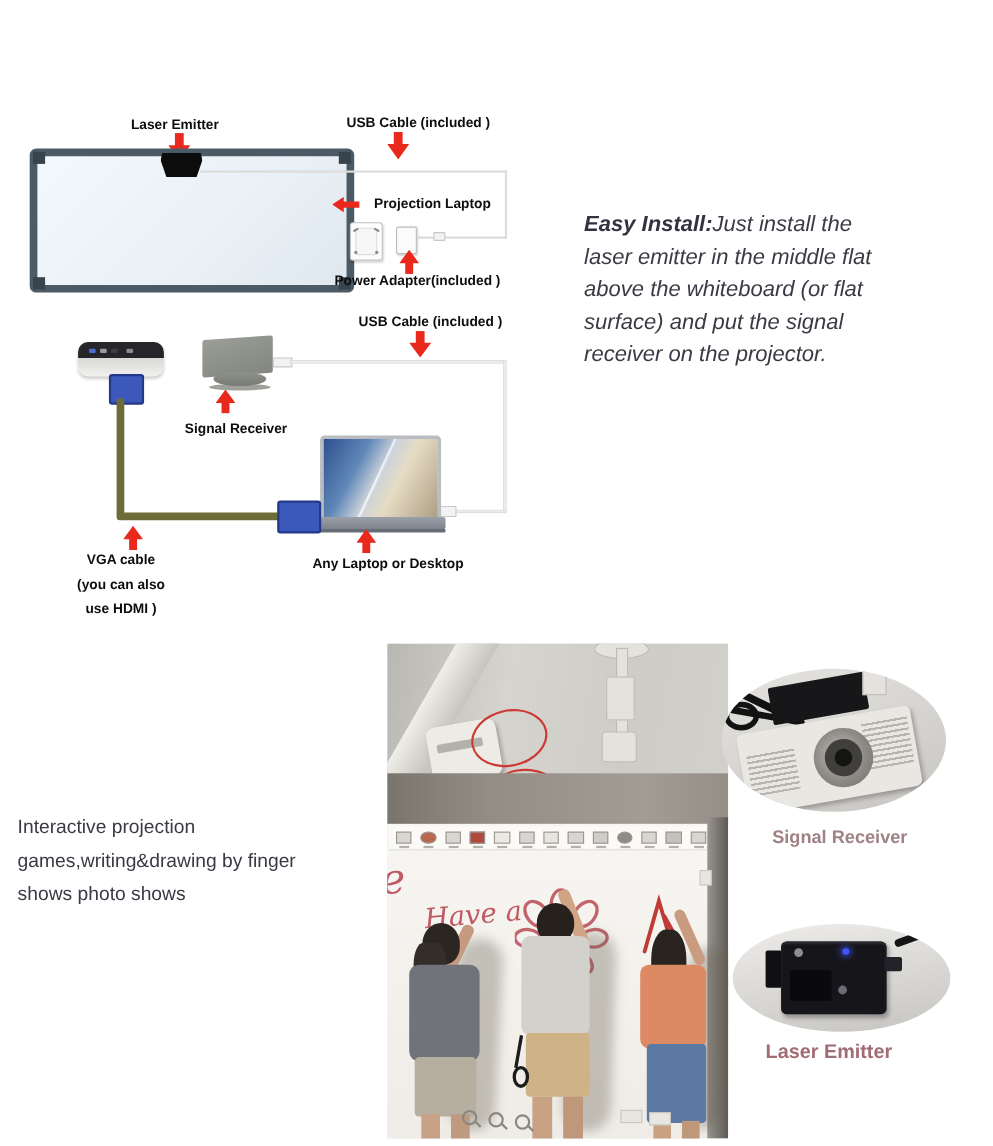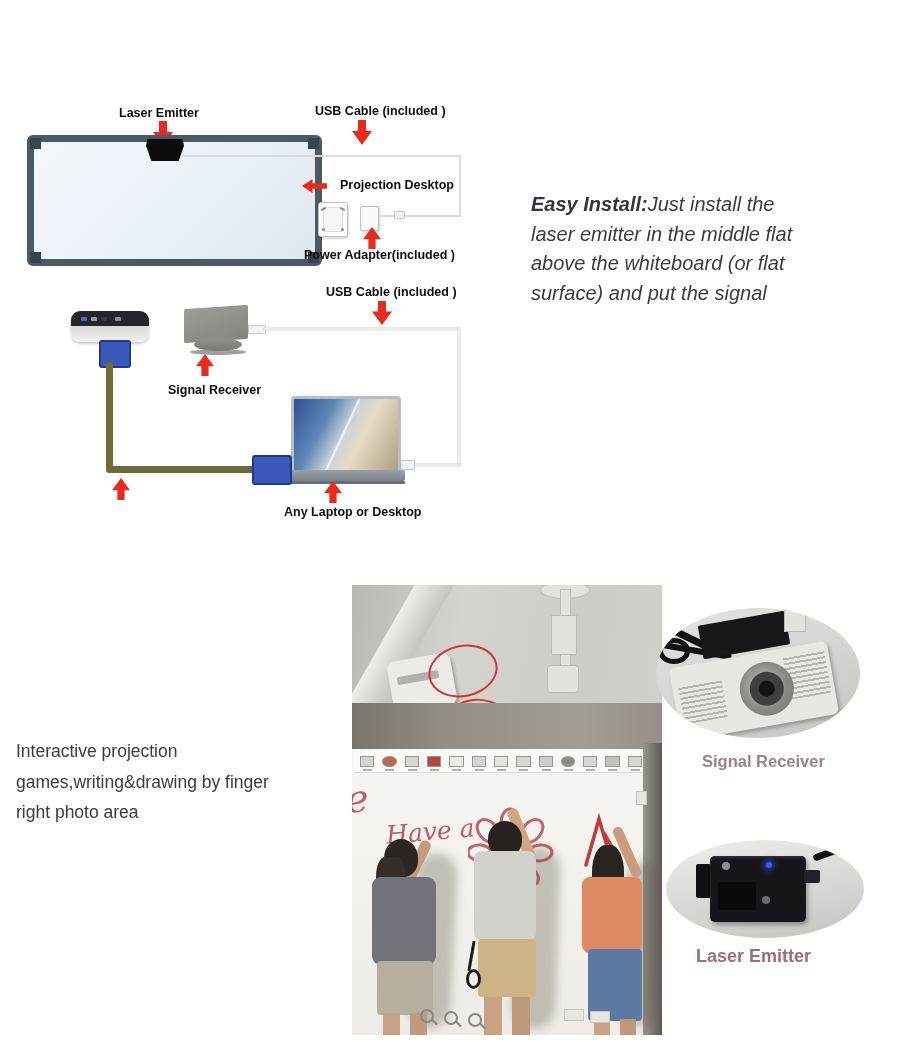--- a/index.html
+++ b/index.html
@@ -129,21 +129,21 @@
     <span class="corner" style="left:-4px;bottom:-4px;"></span>
     <span class="corner" style="right:-4px;bottom:-4px;"></span>
   </div>
   <div class="emitter1"></div>
 
   <div class="cable" style="left:182px;top:155px;width:279px;height:2px;"></div>
   <div class="cable" style="left:459px;top:155px;width:2px;height:62px;"></div>
   <div class="cable" style="left:380px;top:215px;width:80px;height:2px;"></div>
 
   <div class="arrow a-left" style="left:302px;top:179px;width:25px;height:14px;"></div>
-  <div class="lbl" style="left:340px;top:178px;">Projection Desktop</div>
+  <div class="lbl" style="left:340px;top:178px;">Projection Laptop</div>
 
   <div class="socket">
     <span class="plate"></span>
     <span class="s1"></span>
       <span class="s2"></span>
       <span class="h1"></span>
       <span class="h2"></span>
   </div>
   <div class="adapter"></div>
   <div class="plug" style="left:394px;top:211px;width:9px;height:6px;"></div>
@@ -177,34 +177,40 @@
   <div class="olive" style="left:106px;top:362px;width:7px;height:108px;"></div>
   <div class="olive" style="left:106px;top:466px;width:152px;height:7px;"></div>
 
   <div class="laptop-screen"></div>
   <div class="laptop-swoosh"></div>
   <div class="laptop-deck"></div>
   <div class="laptop-deck2"></div>
   <div class="vgaconn" style="left:252px;top:455px;width:36px;height:26px;"></div>
 
   <div class="arrow a-up" style="left:112px;top:478px;width:18px;height:22px;"></div>
+  <div style="position:absolute;left:40px;top:498px;width:140px;text-align:center;">
+    <div class="lbl" style="position:static;line-height:22px;">VGA cable</div>
+    <div class="lbl" style="position:static;line-height:22px;">(you can also</div>
+    <div class="lbl" style="position:static;line-height:22px;">use HDMI )</div>
+  </div>
   <div class="arrow a-up" style="left:324px;top:481px;width:18px;height:22px;"></div>
   <div class="lbl" style="left:284px;top:505px;">Any Laptop or Desktop</div>
 
   <div class="easy">
     <div><b>Easy Install:</b><span>Just install the</span></div>
     <div>laser emitter in the middle flat</div>
     <div>above the whiteboard (or flat</div>
     <div>surface) and put the signal</div>
+    <div>receiver on the projector.</div>
   </div>
 
   <div class="note">
     <div>Interactive projection</div>
     <div>games,writing&amp;drawing by finger</div>
-    <div>right photo area</div>
+    <div>shows photo shows</div>
   </div>
 
   <div class="photo">
     <div class="ceil"></div>
     <div class="arm"></div>
     <div class="pmount" style="left:188px;top:-4px;width:48px;height:16px;border-radius:50%;"></div>
     <div class="pmount" style="left:208px;top:4px;width:9px;height:82px;"></div>
     <div class="pmount" style="left:199px;top:30px;width:24px;height:38px;"></div>
     <div class="pmount" style="left:195px;top:80px;width:30px;height:26px;border-radius:4px;"></div>
     <div class="proj3">

